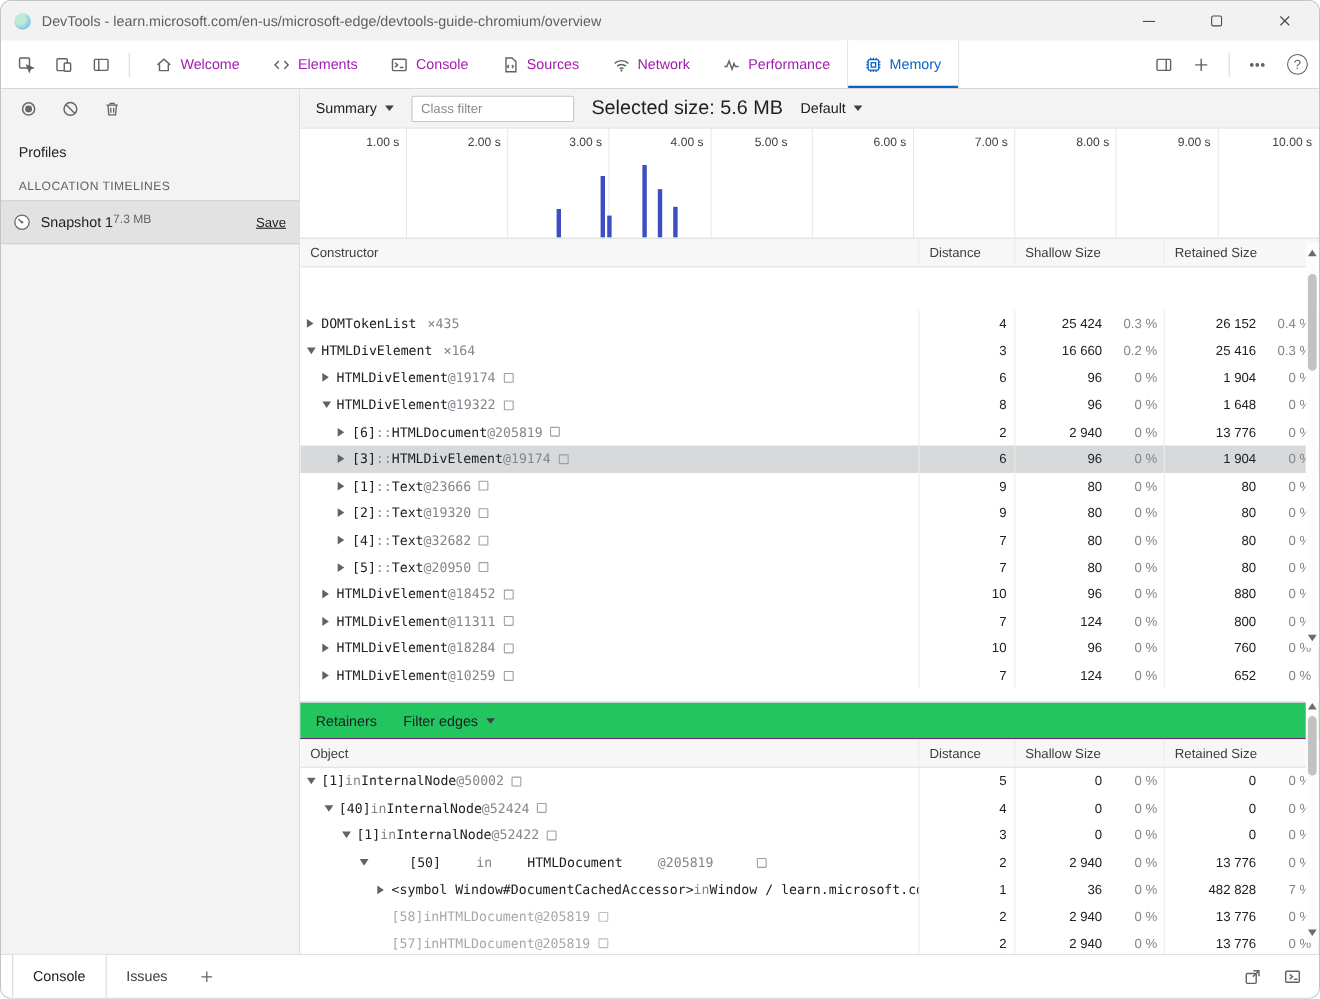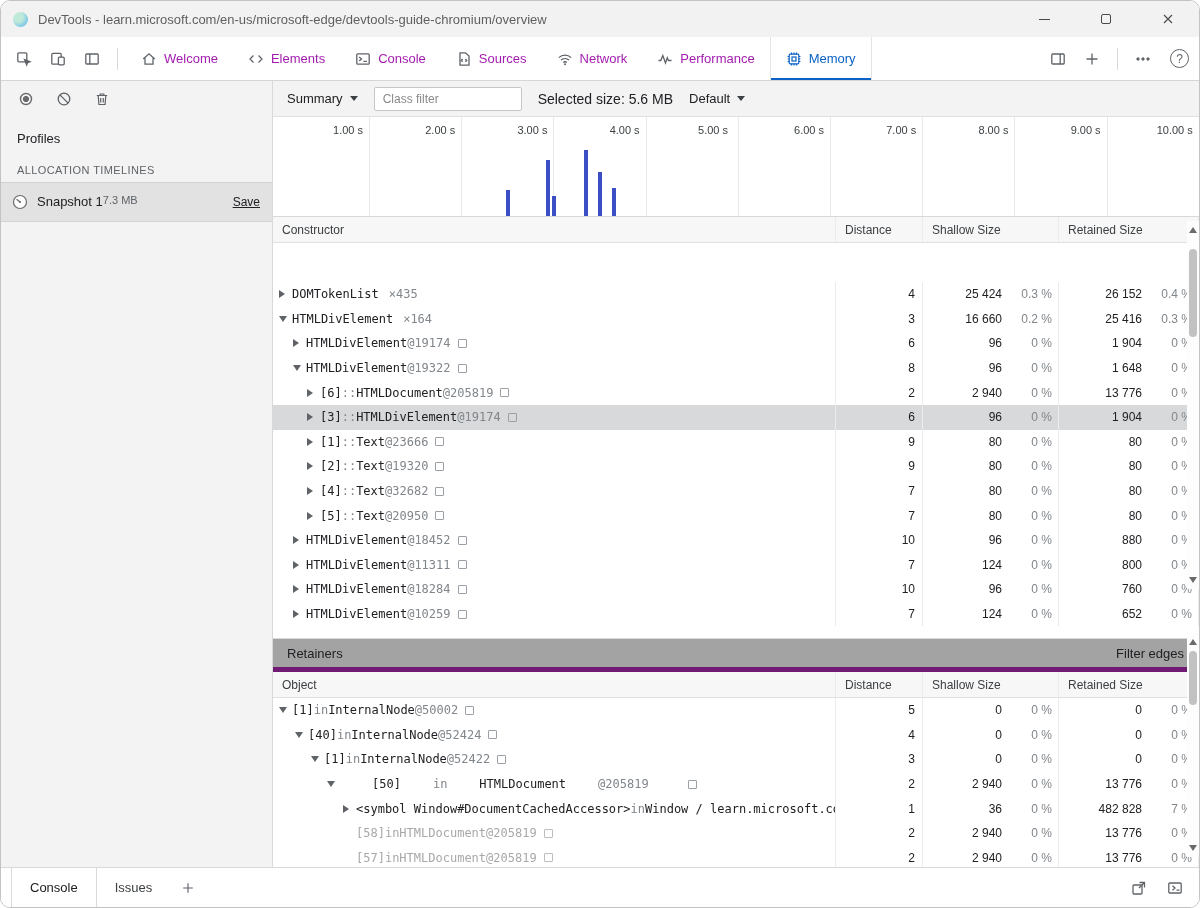--- a/index.html
+++ b/index.html
@@ -42,21 +42,21 @@
   .save-link{margin-left:auto;font-size:12px;color:#202124;text-decoration:underline;cursor:pointer;}
 
   .main{flex:1;min-width:0;position:relative;display:flex;flex-direction:column;background:#fff;}
 
   
   .summary-bar{height:36px;flex:0 0 36px;background:#f3f3f3;border-bottom:1px solid #e0e0e0;display:flex;align-items:center;gap:16px;padding:0 14px;}
   .dropdown{display:flex;align-items:center;gap:7px;font-size:13px;color:#202124;}
   .caret{width:0;height:0;border-left:4px solid transparent;border-right:4px solid transparent;border-top:5px solid #3c4043;}
   .filter-input{width:148px;height:24px;border:1px solid #c6c6c6;border-radius:2px;background:#fff;padding:0 8px;font-size:12px;color:#202124;font-family:"Liberation Sans",sans-serif;}
   .filter-input::placeholder{color:#8a8a8a;}
-  .sel-size{font-size:14px;color:#202124;}
+  .sel-size{font-size:18px;color:#202124;}
 
   
   .timeline{height:100px;flex:0 0 100px;position:relative;background:#fff;border-bottom:1px solid #d9d9d9;overflow:hidden;}
   .gridline{position:absolute;top:0;bottom:0;width:1px;background:#e8e8e8;}
   .tick-label{position:absolute;top:7px;width:64px;text-align:right;font-size:11px;color:#3c4043;}
   .tbar{position:absolute;bottom:0;width:4px;background:var(--bar);}
 
   
   .grid-head{height:26px;flex:0 0 26px;display:flex;background:#f7f7f7;border-bottom:1px solid #e0e0e0;font-size:12px;color:#3c4043;}
   .grid-head .cell{display:flex;align-items:center;padding-left:9px;border-right:1px solid #e0e0e0;overflow:hidden;white-space:nowrap;}
@@ -80,21 +80,21 @@
   .part-name{color:#202124;}
   .part-count{color:#80868b;margin-left:10px;}
   .part-id{color:#80868b;}
   .part-sep{color:#80868b;}
   .part-gray{color:#80868b;}
   .box-icon{display:inline-block;width:9px;height:9px;border:1px solid #9aa0a6;border-radius:1px;margin-left:7px;flex:0 0 9px;}
   .grid-row.dim .part{color:#a8a8a8;}
   .grid-row.dim .box-icon{border-color:#bdbdbd;}
 
   .gap{height:10px;flex:0 0 10px;background:#fff;}
-  .retainers-bar{height:34px;flex:0 0 34px;background:#a3a3a3;border-top:1px solid #d9d9d9;border-bottom:5px solid #701a75;display:flex;align-items:center;gap:24px;padding-left:14px;font-size:13px;color:#202124;justify-content:space-between;}
+  .retainers-bar{height:34px;flex:0 0 34px;background:#22c55e;border-top:1px solid #d9d9d9;border-bottom:1px solid #701a75;display:flex;align-items:center;gap:24px;padding-left:14px;font-size:13px;color:#202124;}
 
   
   .scrollbar{position:absolute;right:0;width:12px;background:#fdfdfd;z-index:5;}
   .s1{top:140px;height:368px;}
   .s2{top:552px;height:224px;}
   .sb-arrow{position:absolute;left:0;width:12px;height:14px;display:flex;align-items:center;justify-content:center;}
   .sb-arrow.up{top:2px;}
   .sb-arrow.down{bottom:2px;}
   .sb-arrow.up::before{content:'';border-bottom:6px solid #6b6b6b;border-left:4px solid transparent;border-right:4px solid transparent;}
   .sb-arrow.down::before{content:'';border-top:6px solid #6b6b6b;border-left:4px solid transparent;border-right:4px solid transparent;}
@@ -284,21 +284,21 @@
       <div class="timeline">
           <div class="gridline" style="left: 96px;"></div>
           <div class="tick-label" style="left: 26px;">1.00 s</div>
           <div class="gridline" style="left: 188.2px;"></div>
           <div class="tick-label" style="left: 118.2px;">2.00 s</div>
           <div class="gridline" style="left: 280.4px;"></div>
           <div class="tick-label" style="left: 210.4px;">3.00 s</div>
           <div class="gridline" style="left: 372.6px;"></div>
           <div class="tick-label" style="left: 302.6px;">4.00 s</div>
           <div class="gridline" style="left: 464.8px;"></div>
-          <div class="tick-label" style="left: 408px; text-align: center;">5.00 s</div>
+          <div class="tick-label" style="left: 379px;">5.00 s</div>
           <div class="gridline" style="left: 557px;"></div>
           <div class="tick-label" style="left: 487px;">6.00 s</div>
           <div class="gridline" style="left: 649.2px;"></div>
           <div class="tick-label" style="left: 579.2px;">7.00 s</div>
           <div class="gridline" style="left: 741.4px;"></div>
           <div class="tick-label" style="left: 671.4px;">8.00 s</div>
           <div class="gridline" style="left: 833.6px;"></div>
           <div class="tick-label" style="left: 763.6px;">9.00 s</div>
           <div class="gridline" style="left: 925.8px;"></div>
           <div class="tick-label" style="left: 855.8px;">10.00 s</div>

